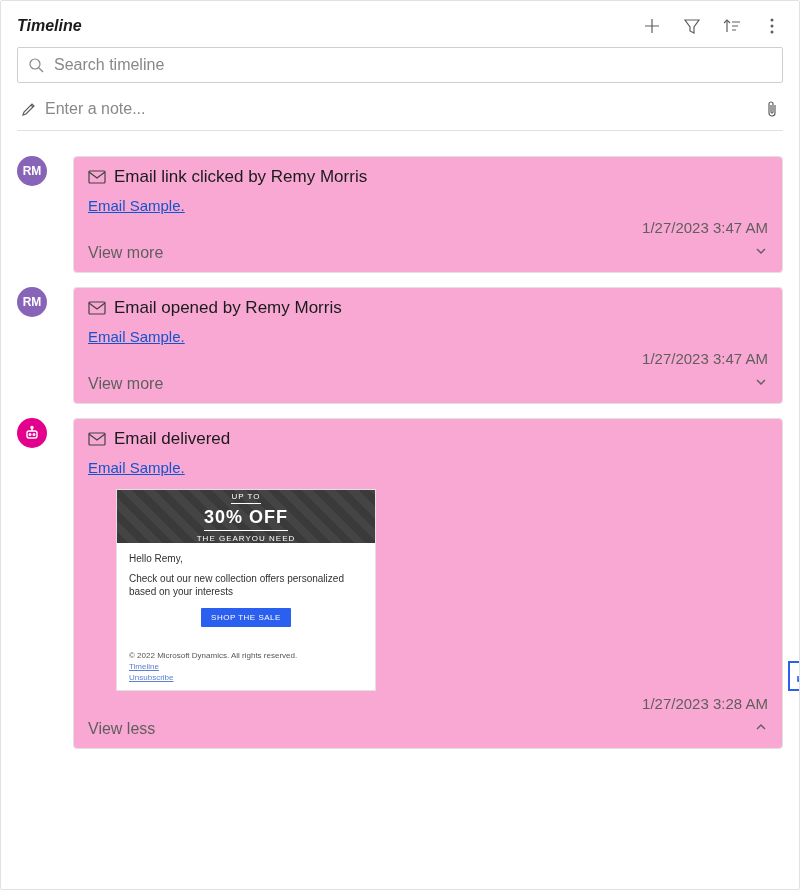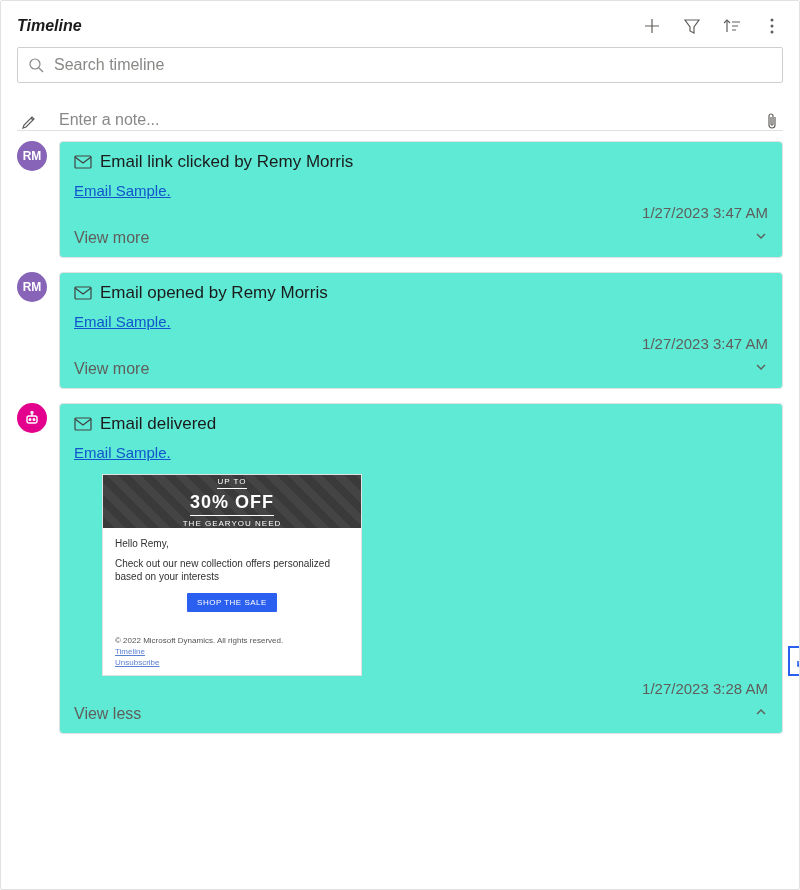--- a/index.html
+++ b/index.html
@@ -57,54 +57,54 @@
     border: none;
     outline: none;
     flex: 1;
     font-size: 16px;
     color: #323130;
     background: transparent;
   }
   .search-input::placeholder { color: #8a8886; }
   .note-row {
     display: flex;
-    align-items: flex-end;
+    align-items: center;
     height: 44px;
     padding: 0 4px;
-    gap: 20px;
+    gap: 6px;
     border-bottom: 1px solid #e1e1e1;
-    margin-bottom: 10px;
+    margin-bottom: 25px;
     color: #605e5c;
   }
   .note-input {
     flex: 1;
     border: none;
     outline: none;
     font-size: 16px;
     color: #323130;
   }
   .note-input::placeholder { color: #8a8886; }
   .feed { display: flex; flex-direction: column; gap: 14px; }
-  .item-row { display: flex; gap: 12px; align-items: flex-start; }
+  .item-row { display: flex; gap: 26px; align-items: flex-start; }
   .avatar {
     width: 30px; height: 30px;
     border-radius: 50%;
     display: flex; align-items: center; justify-content: center;
     color: #fff; font-size: 12px; font-weight: 600;
     flex-shrink: 0;
     margin-top: 0px;
   }
   .avatar.purple { background: #8764b8; }
   .avatar.pink { background: #e3008c; }
   .card {
     flex: 1;
     border: 1px solid #e1e1e1;
     border-radius: 4px;
     padding: 10px 14px 10px 14px;
-    background: #5eead4;
+    background: #f9a8d4;
   }
   .card-title {
     display: flex;
     align-items: center;
     gap: 8px;
     font-size: 17px;
     color: #1b1b1b;
     margin-bottom: 10px;
   }
   .mail-icon {

